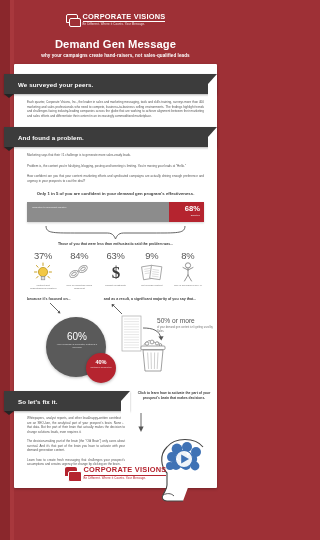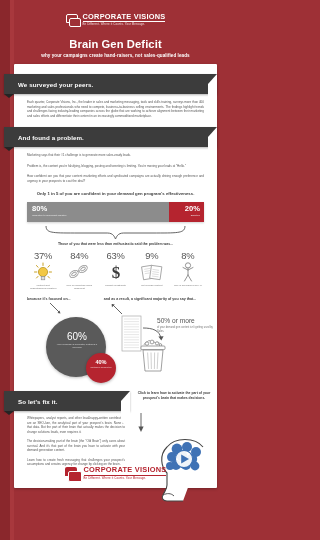--- a/index.html
+++ b/index.html
@@ -147,21 +147,21 @@
     <div class="logo">
       <div class="logo-mark">
         <div class="b1"></div>
           <div class="b2"></div>
       </div>
       <div class="logo-txt">
         <div class="logo-name">CORPORATE VISIONS</div>
         <div class="logo-tag">Be Different. Where it Counts. Your Message.</div>
       </div>
     </div>
-    <div class="title">Brain Gen Deficit</div>
+    <div class="title">Demand Gen Message</div>
     <div class="subtitle">why your campaigns create hand-raisers, not sales-qualified leads</div>
   </div>
 
   <div class="card">
 
     <div style="padding-top:10px;">
       <div class="ribbon">
         <span class="ribbon-label">We surveyed your peers.</span>
         <span class="notch"></span>
           <span class="tail"></span>
@@ -176,25 +176,24 @@
           <span class="tail"></span>
       </div>
     </div>
     <div class="body-txt p">Marketing says that their #1 challenge is to generate more sales-ready leads.</div>
     <div class="body-txt p">Problem is, the content you're falsifying, blogging, posting and tweeting is limiting. You're moving your leads at "Hello."</div>
     <div class="body-txt p">How confident are you that your content marketing efforts and syndicated campaigns are actually driving enough preference and urgency in your prospects to cast the deal?</div>
 
     <div class="q-line">Only 1 in 5 of you are confident in your demand gen program's effectiveness.</div>
     <div class="bar">
       <div class="seg-gray">
-        <div class="big">80%</div>
         <div class="sml">Ineffective to somewhat effective</div>
       </div>
       <div class="seg-red">
-        <div class="big">20%</div>
+        <div class="big">68%</div>
         <div class="sml">Effective</div>
       </div>
     </div>
 
     <div class="brace-wrap">
       <svg viewBox="0 0 140 16" preserveAspectRatio="none">
         <path d="M2 2 C2 9, 8 9, 30 9 L62 9 C68 9, 69 13, 70 15 C71 13, 72 9, 78 9 L110 9 C132 9, 138 9, 138 2" fill="none" stroke="#555" stroke-width="0.9"></path>
       </svg>
     </div>
 

